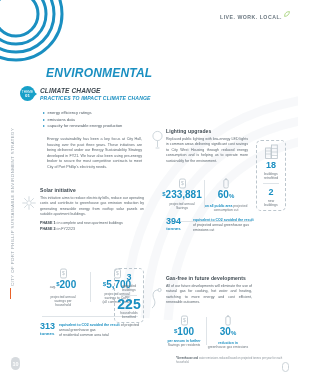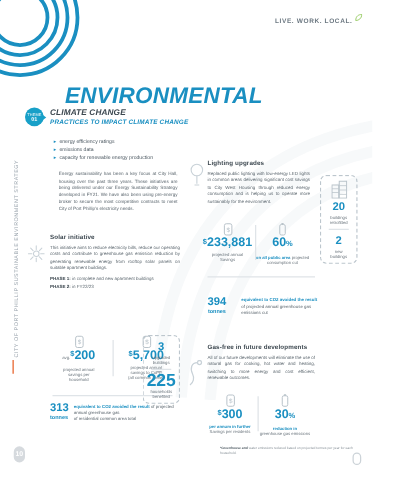--- a/index.html
+++ b/index.html
@@ -53,22 +53,22 @@
   .page-num {
     position: absolute; left: 11px; bottom: 16px;
     width: 9px; height: 13px; border-radius: 5px;
     background: #d6dade; color: #ffffff;
     font-size: 5.5px; font-weight: bold;
     display: flex; align-items: center; justify-content: center;
   }
 
   
   .h-environmental {
-    position: absolute; left: 52px; top: 66px;
-    font-size: 18px; font-weight: bold; font-style: italic;
+    position: absolute; left: 46px; top: 66px;
+    font-size: 12px; font-weight: bold; font-style: italic;
     letter-spacing: .2px; color: #1a8fc1;
     text-transform: uppercase;
   }
   .theme-badge {
     position: absolute; left: 20px; top: 86px;
     width: 15px; height: 15px; border-radius: 50%;
     background: #18a0c8; color: #ffffff;
     display: flex; flex-direction: column;
     align-items: center; justify-content: center;
     line-height: 4px;
@@ -176,21 +176,21 @@
   .rstats { position: absolute; left: 160px; top: 178px; width: 88px; display: flex; }
   .rstat { flex: 1; text-align: center; position: relative; }
   .rstat + .rstat::before {
     content: ""; position: absolute; left: 0; top: 2px; bottom: 4px;
     width: .7px; background: #dfe4e8;
   }
 
   .rpanelbox { position: absolute; left: 256px; top: 140px; width: 30px; }
 
   .rdivider { position: absolute; left: 166px; top: 221px; width: 86px; height: .7px; background: #dfe4e8; }
-  .rtonnes { position: absolute; left: 166px; top: 237px; width: 88px; display: flex; gap: 12px; }
+  .rtonnes { position: absolute; left: 166px; top: 217px; width: 88px; display: flex; gap: 12px; }
 
   
   .gasfree { position: absolute; left: 166px; top: 275px; width: 86px; }
   .gas-icon { position: absolute; left: 150px; top: 288px; width: 14px; height: 22px; }
   .gstats { position: absolute; left: 162px; top: 315px; width: 88px; display: flex; }
   .gstat { flex: 1; text-align: center; position: relative; }
   .gstat + .gstat::before {
     content: ""; position: absolute; left: 0; top: 2px; bottom: 4px;
     width: .7px; background: #dfe4e8;
   }
@@ -364,21 +364,21 @@
       <rect x="0.6" y="4" width="5.4" height="10.5" fill="none" stroke="#b9c3ca" stroke-width=".8"></rect>
       <rect x="6.4" y="1" width="5.9" height="13.5" fill="none" stroke="#b9c3ca" stroke-width=".8"></rect>
       <g stroke="#b9c3ca" stroke-width=".6">
         <line x1="0.6" y1="7" x2="6" y2="7"></line>
           <line x1="0.6" y1="10" x2="6" y2="10"></line>
         <line x1="6.4" y1="4.5" x2="12.3" y2="4.5"></line>
           <line x1="6.4" y1="8" x2="12.3" y2="8"></line>
         <line x1="6.4" y1="11.5" x2="12.3" y2="11.5"></line>
       </g>
     </svg>
-    <div class="stat-num" style="font-size:9px;line-height:10px">20</div>
+    <div class="stat-num" style="font-size:9px;line-height:10px">18</div>
     <div class="stat-cap" style="text-align:center;white-space:pre-line">buildings
 retrofitted</div>
     <div class="panel-div"></div>
     <div class="stat-num" style="font-size:9px;line-height:10px">2</div>
     <div class="stat-cap" style="text-align:center;white-space:pre-line">new
 buildings</div>
   </div>
 
   <div class="rstats">
     <div class="rstat">
@@ -436,21 +436,21 @@
 
   <div class="gstats">
     <div class="gstat">
       <div class="icon-sm">
         <svg width="9" height="11" viewBox="0 0 9 11">
             <rect x="1.5" y="1" width="6" height="9" rx="1.5" fill="none" stroke="#b9c3ca" stroke-width=".8"></rect>
             <text x="4.5" y="7.4" font-size="5" fill="#b9c3ca" text-anchor="middle" font-family="Liberation Sans">$</text>
           </svg>
       </div>
       <div class="stat-num">
-        <span class="cur">$</span><span>300</span>
+        <span class="cur">$</span><span>100</span>
       </div>
       <div class="stat-cap">
         <b>per annum in further</b><br>
         <span>Savings per residents</span>
       </div>
     </div>
     <div class="gstat">
       <div class="icon-sm">
         <svg width="8" height="11" viewBox="0 0 8 11">
             <rect x="1.8" y="1.6" width="4.4" height="8.4" rx="1.3" fill="none" stroke="#b9c3ca" stroke-width=".8"></rect>

